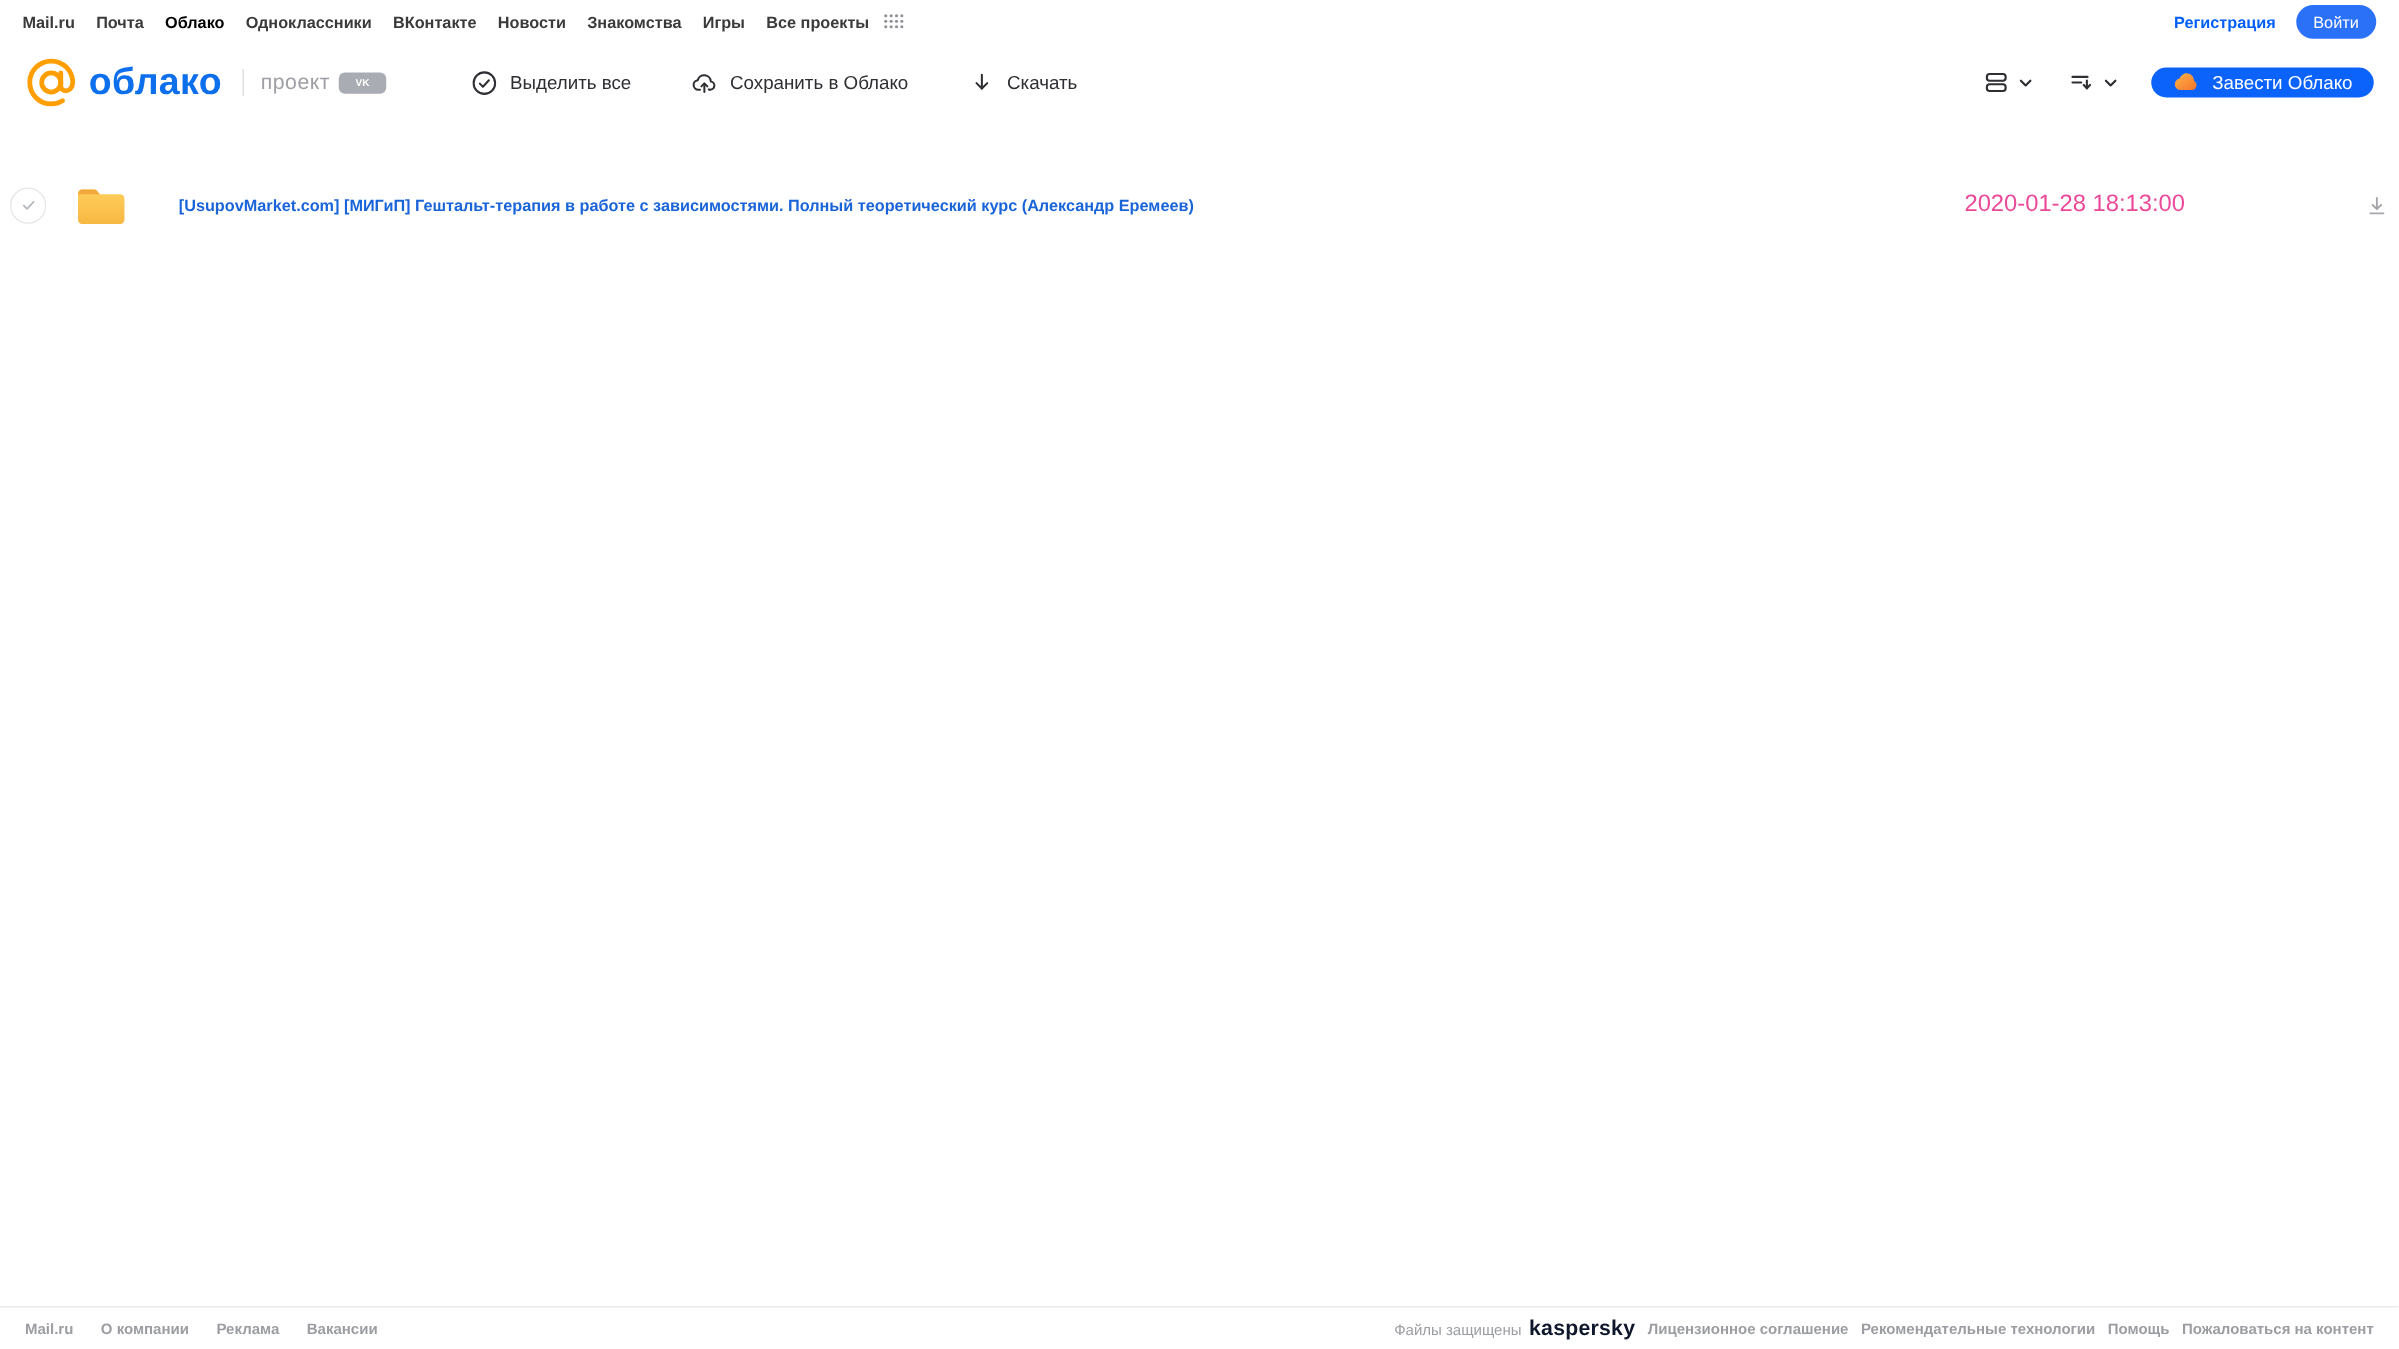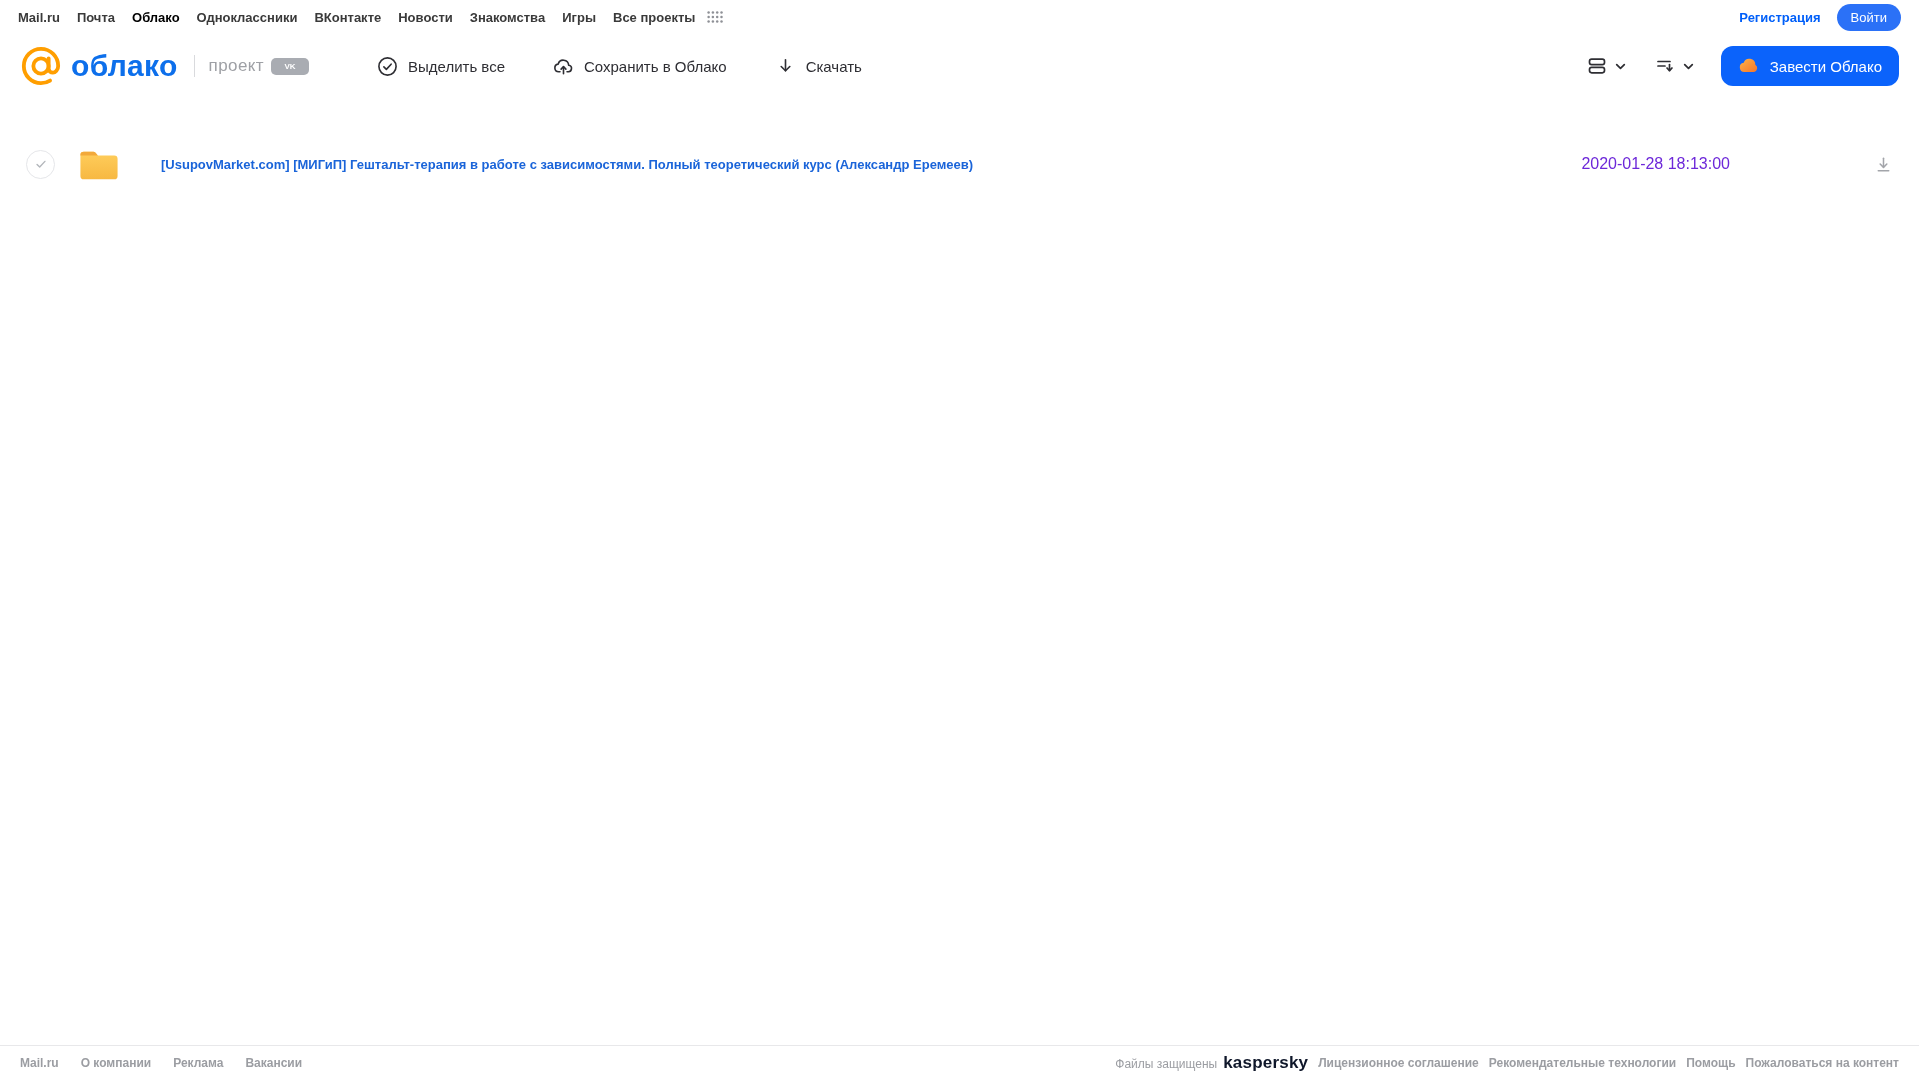--- a/index.html
+++ b/index.html
@@ -40,33 +40,33 @@
   .tool-btn {
     display:flex; align-items:center; gap:10px; background:none; border:none;
     font-family:inherit; font-size:15px; color:#2e2e33; cursor:pointer; padding:0;
   }
   .tool-btn svg { color:#2e2e33; }
   .view-controls { display:flex; align-items:center; gap:28px; color:#2e2e33; }
   .ctrl-group { display:flex; align-items:center; gap:7px; cursor:pointer; }
   .get-cloud-btn {
     display:flex; align-items:center; gap:10px; margin-left:26px;
     background:#0B63FB; color:#fff; border:none; border-radius:12px;
-    height:40px; padding:0 17px; font-size:15px; font-family:inherit; cursor:pointer;
+    height:24px; padding:0 17px; font-size:15px; font-family:inherit; cursor:pointer;
   }
 
   
   .page-title { margin:34px 0 0 20px; font-size:25px; font-weight:400; color:#24252a; }
-  .file-row { display:flex; align-items:center; height:48px; margin-top:42px; padding:0 26px; }
+  .file-row { display:flex; align-items:center; height:48px; margin-top:42px; padding:0 8px; }
   .row-checkbox {
     width:29px; height:29px; border-radius:50%; border:1px solid #E5E6E9; background:#fff;
     display:flex; align-items:center; justify-content:center; margin-right:24px; cursor:pointer; flex:0 0 auto;
   }
   .folder-icon { display:inline-flex; margin-right:42px; flex:0 0 auto; }
   .file-link { color:#1A64D9; font-size:13px; }
-  .file-date { margin-left:auto; color:#6d28d9; font-size:16px; }
+  .file-date { margin-left:auto; color:#ec4899; font-size:19px; }
   .row-dl-spacer { width:144px; flex:0 0 auto; }
   .row-download { display:inline-flex; cursor:pointer; }
 
   
   .footer {
     position:absolute; left:0; right:0; bottom:0; height:34px;
     border-top:1px solid #E8E8EA; display:flex; align-items:center;
     padding:0 20px; font-size:12px; color:#9B9DA2; background:#fff;
   }
   .footer-left { display:flex; align-items:center; gap:22px; }

